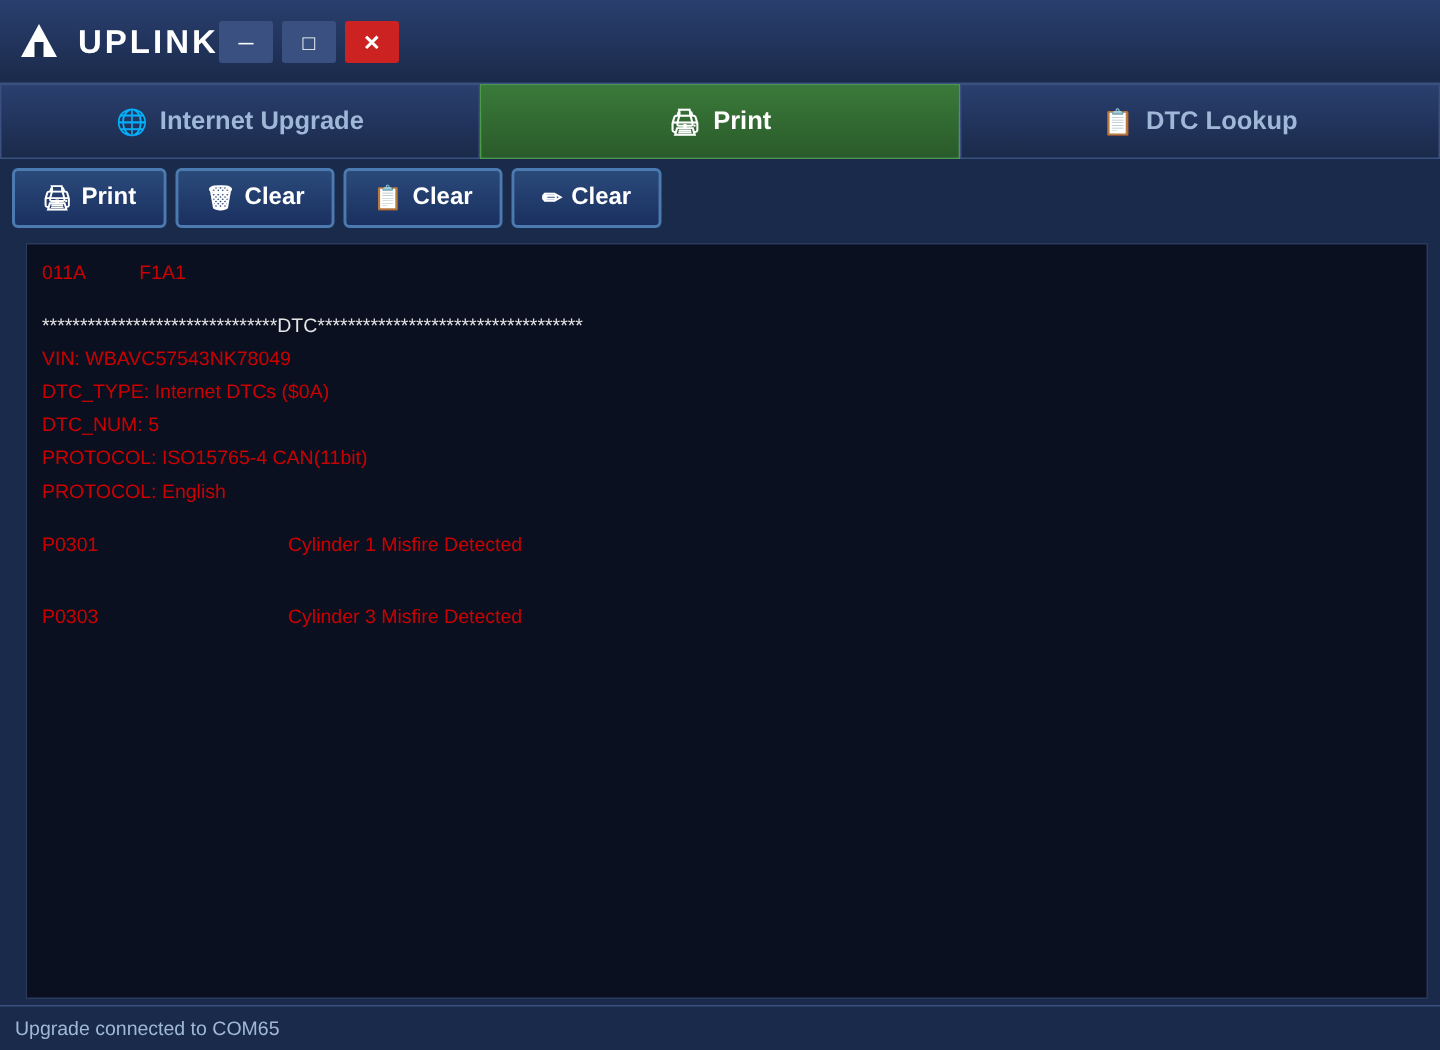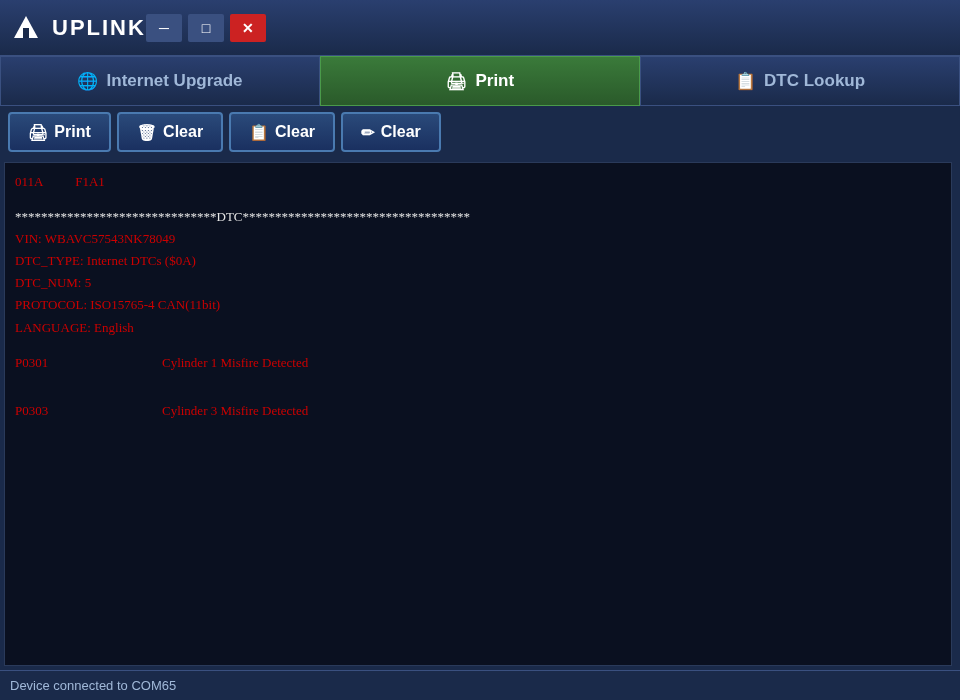--- a/index.html
+++ b/index.html
@@ -116,27 +116,28 @@
     .content-area {
       flex: 1;
       padding: 4px 8px 4px 4px;
       display: flex;
       overflow: hidden;
     }
     .text-display {
       flex: 1;
       background: #0a1020;
       color: #cc0000;
-      font-family: Liberation Serif, serif;
+      font-family: Liberation Sans, sans-serif;
       font-size: 13px;
       line-height: 1.7;
       padding: 8px 10px;
       overflow-y: scroll;
       border: 1px solid #2a3a5a;
       position: relative;
+      margin-left: 13px;
     }
     .text-display::-webkit-scrollbar {
       width: 14px;
     }
     .text-display::-webkit-scrollbar-track {
       background: #0a1020;
       border-left: 1px solid #2a3a5a;
     }
     .text-display::-webkit-scrollbar-thumb {
       background: #4a6a9a;
@@ -222,26 +223,26 @@
 <div class="content-area">
   <div class="text-display" id="text-display">
 
   <span class="text-line">011A          F1A1</span>
       <span class="text-line empty"> </span>
       <span class="text-line separator">*******************************DTC***********************************</span>
       <span class="text-line">VIN: WBAVC57543NK78049</span>
       <span class="text-line">DTC_TYPE: Internet DTCs ($0A)</span>
       <span class="text-line">DTC_NUM: 5</span>
       <span class="text-line">PROTOCOL: ISO15765-4 CAN(11bit)</span>
-      <span class="text-line">LANGUAGE: English</span>
+      <span class="text-line">PROTOCOL: English</span>
       <span class="text-line empty"> </span>
       <span class="text-line">P0301                                   Cylinder 1 Misfire Detected</span>
       <span class="text-line empty"> </span>
       <span class="text-line empty"> </span>
       <span class="text-line">P0303                                   Cylinder 3 Misfire Detected</span>
       <span class="text-line empty"> </span>
       <span class="text-line empty"> </span>
     </div>
 </div>
 
 <div class="status-bar">
-  <span>Device connected to COM65</span>
+  <span>Upgrade connected to COM65</span>
 </div>
 
 </body></html>

